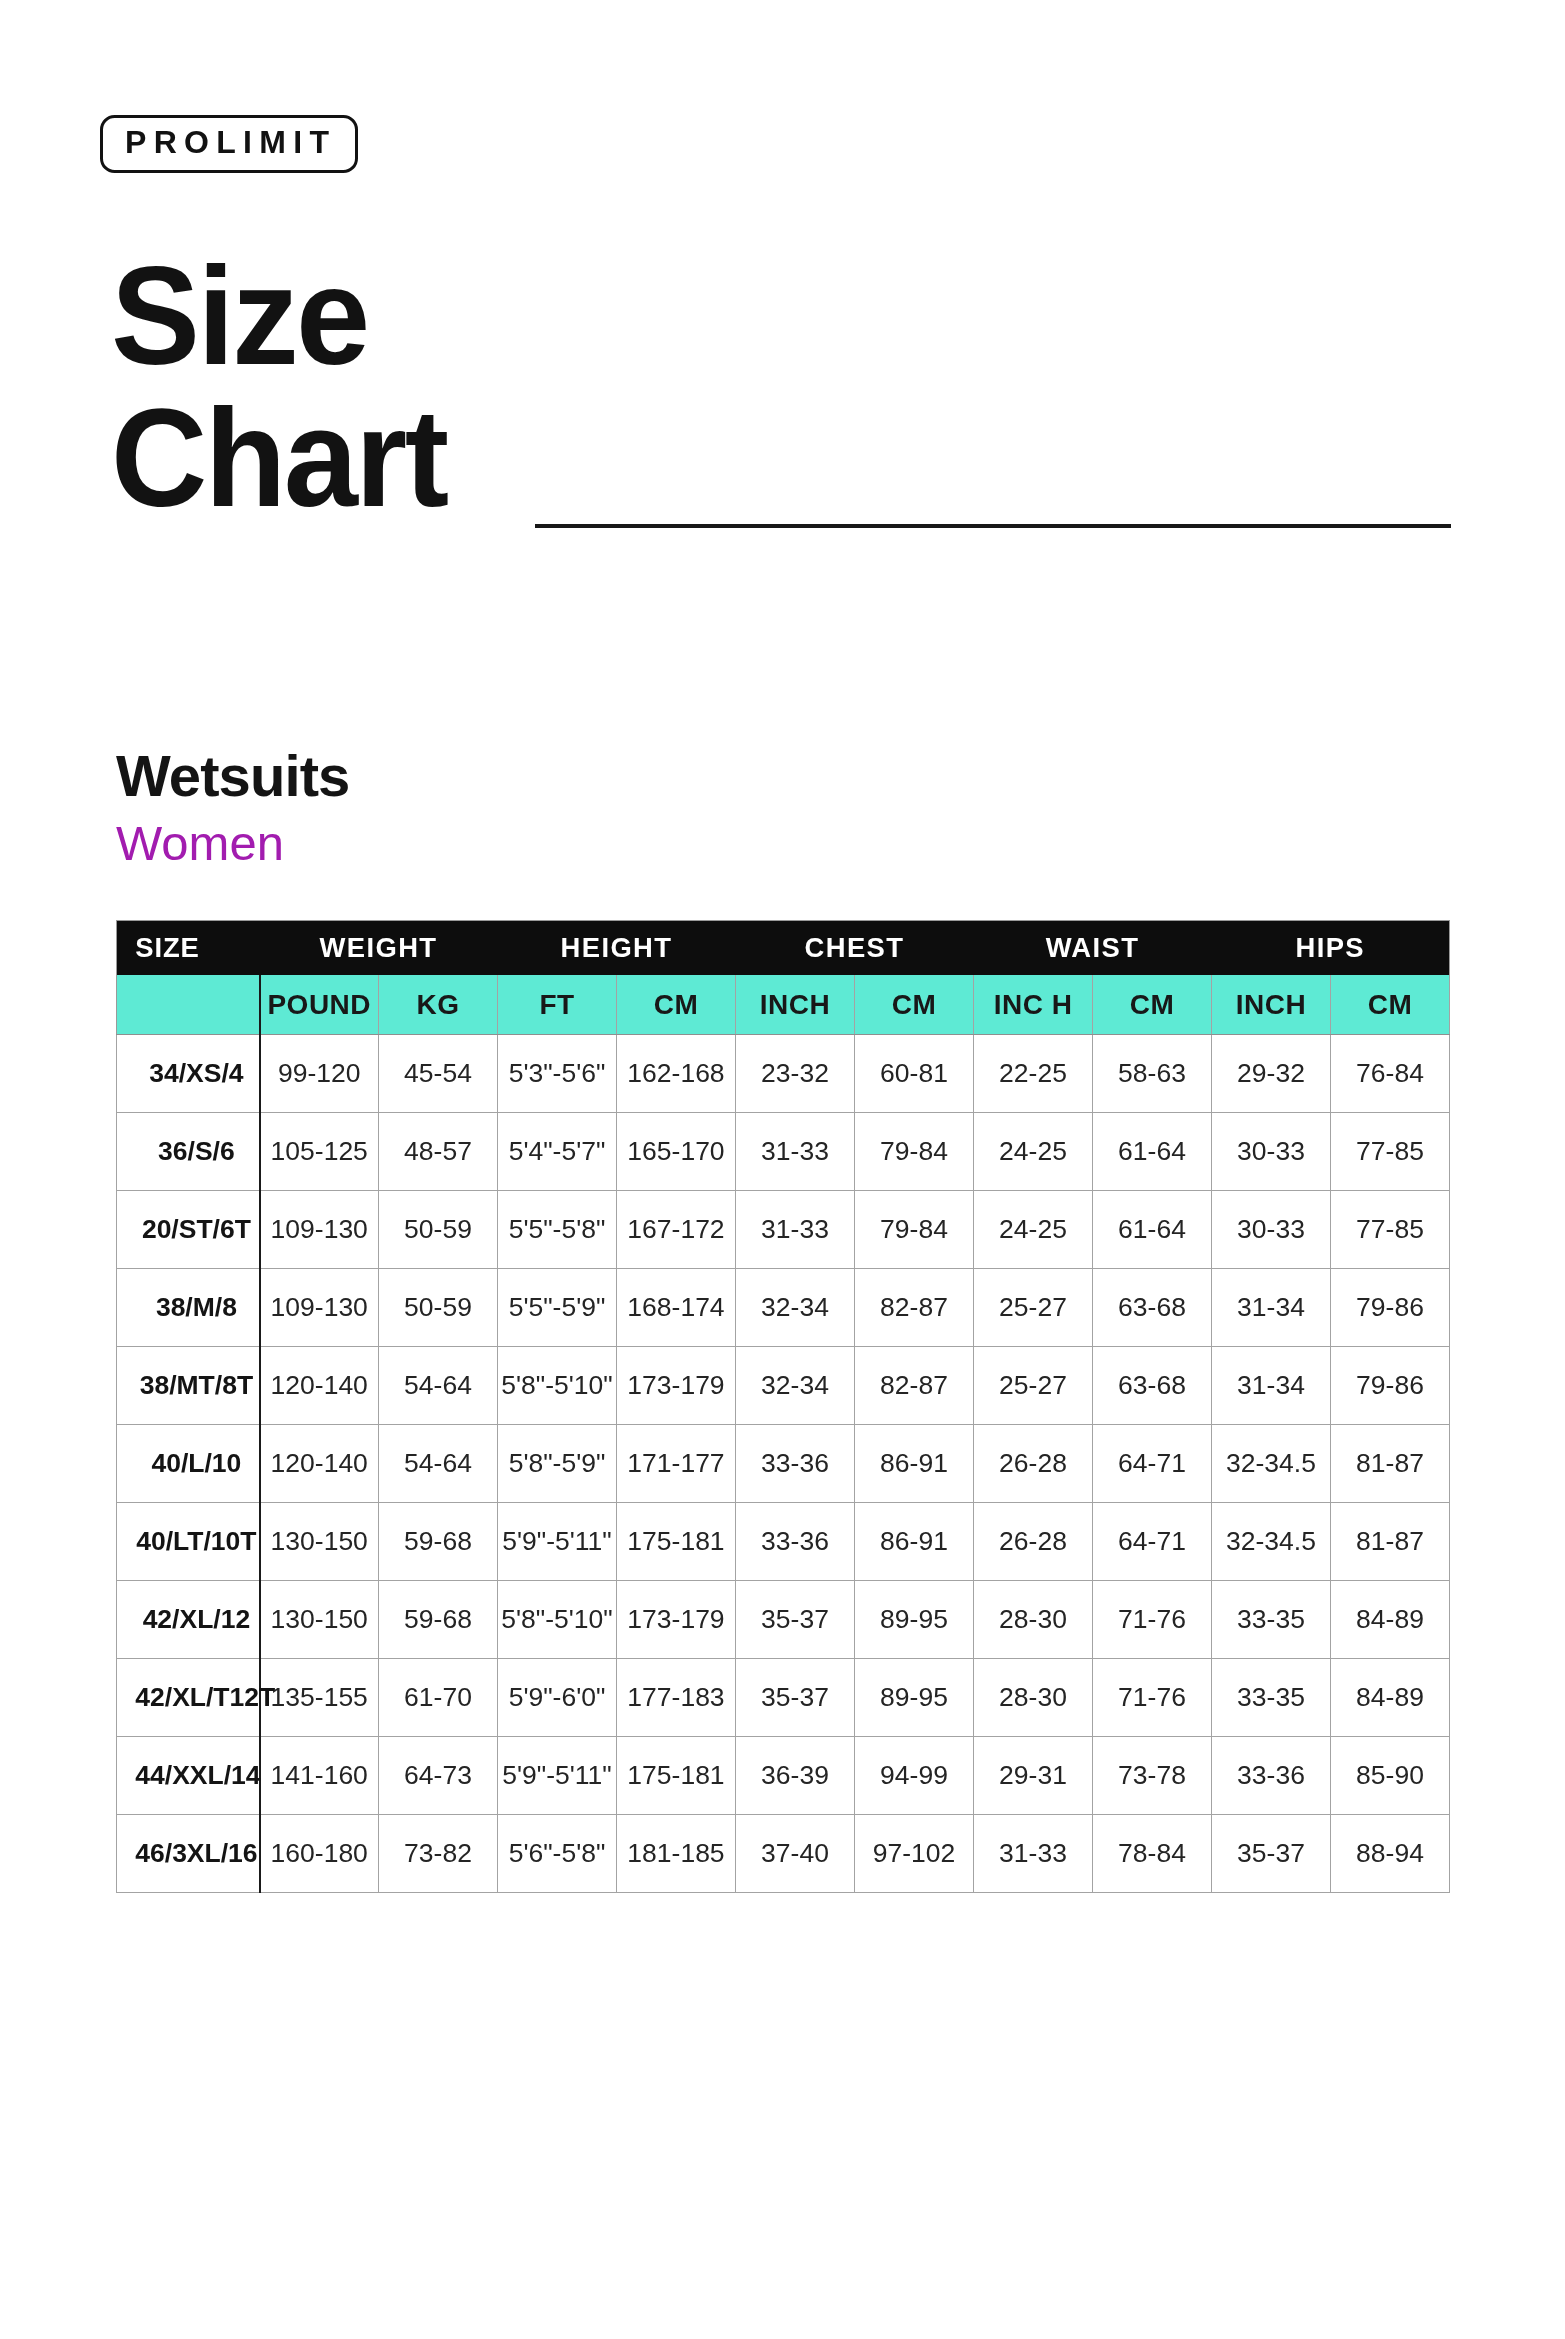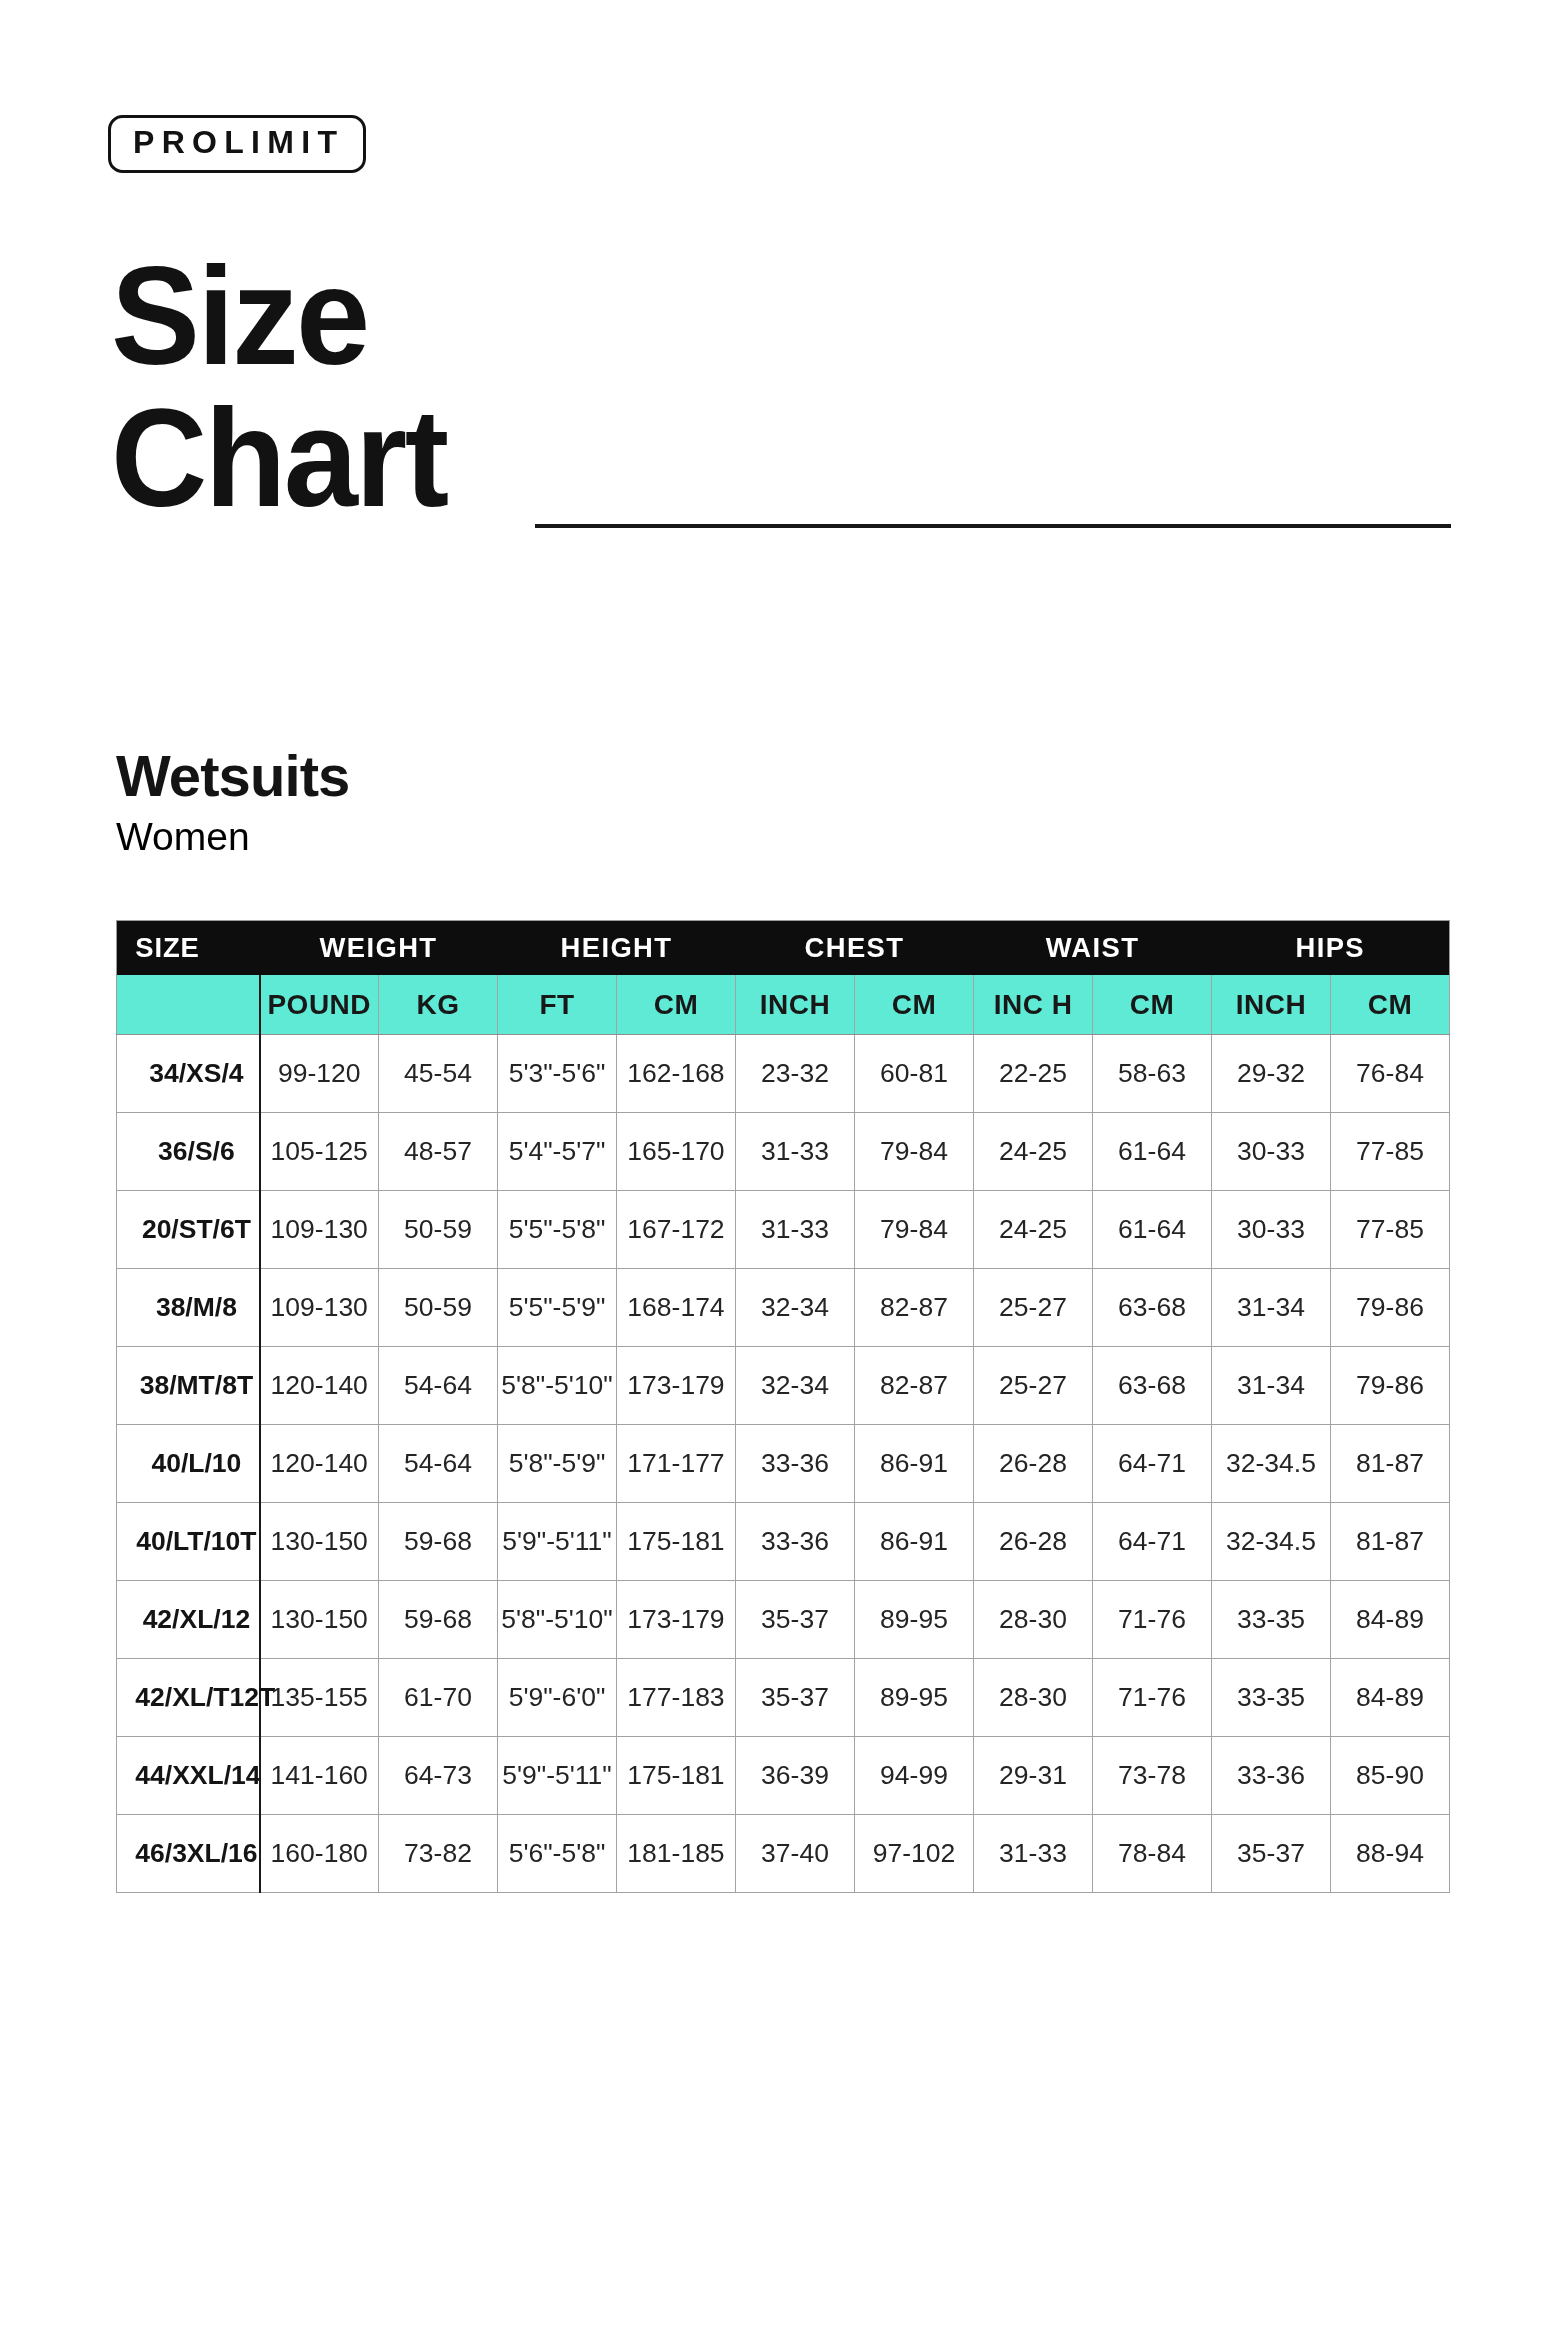--- a/index.html
+++ b/index.html
@@ -4,21 +4,21 @@
 <style>
   html, body { margin:0; padding:0; background:#ffffff; }
   body {
     width:1565px; height:2339px; position:relative;
     font-family:"Liberation Sans", sans-serif; color:#1d1d1b;
     -webkit-font-smoothing:antialiased;
   }
   .page { position:relative; width:1565px; height:2339px; overflow:hidden; }
 
   .logo {
-    position:absolute; left:108px; top:115px;
+    position:absolute; left:100px; top:115px;
     border:3.7px solid #121212; border-radius:14.6px;
     padding:6.4px 18.3px 8.2px 22px;
     font-size:32px; font-weight:bold; letter-spacing:7.3px; color:#121212;
   }
 
   .big-title {
     position:absolute; left:111px; top:245px; margin:0;
     font-size:139px; font-weight:800; line-height:1.02;
     letter-spacing:-2.7px; color:#121212;
     transform:scaleX(.96); transform-origin:left top;
@@ -29,21 +29,21 @@
     position:absolute; left:535px; top:524px;
     width:916px; height:3.7px; background:#171717;
   }
 
   .section-title {
     position:absolute; left:116px; top:742px; margin:0;
     font-size:58px; font-weight:bold; letter-spacing:-0.9px; color:#141414;text-align:right;
   }
   .section-subtitle {
     position:absolute; left:116px; top:815px; margin:0;
-    font-size:39px; font-weight:normal; color:#000000;
+    font-size:49px; font-weight:normal; color:#a21caf;
   }
 
   table.size-table {
     position:absolute; left:116px; top:920px;
     width:1334px; border-collapse:collapse; table-layout:fixed;
     border:1.8px solid #9a9a9a;
   }
   col.c-size { width:143px; }
 
   tr.group-row th {

